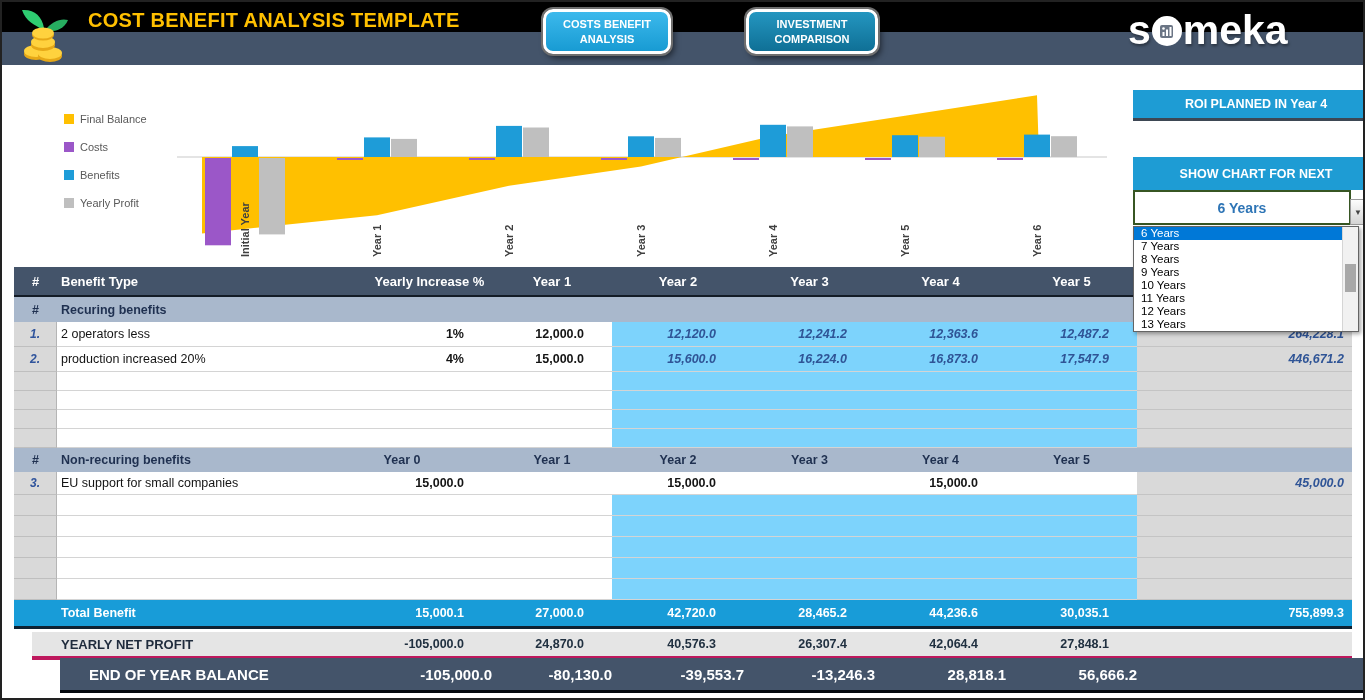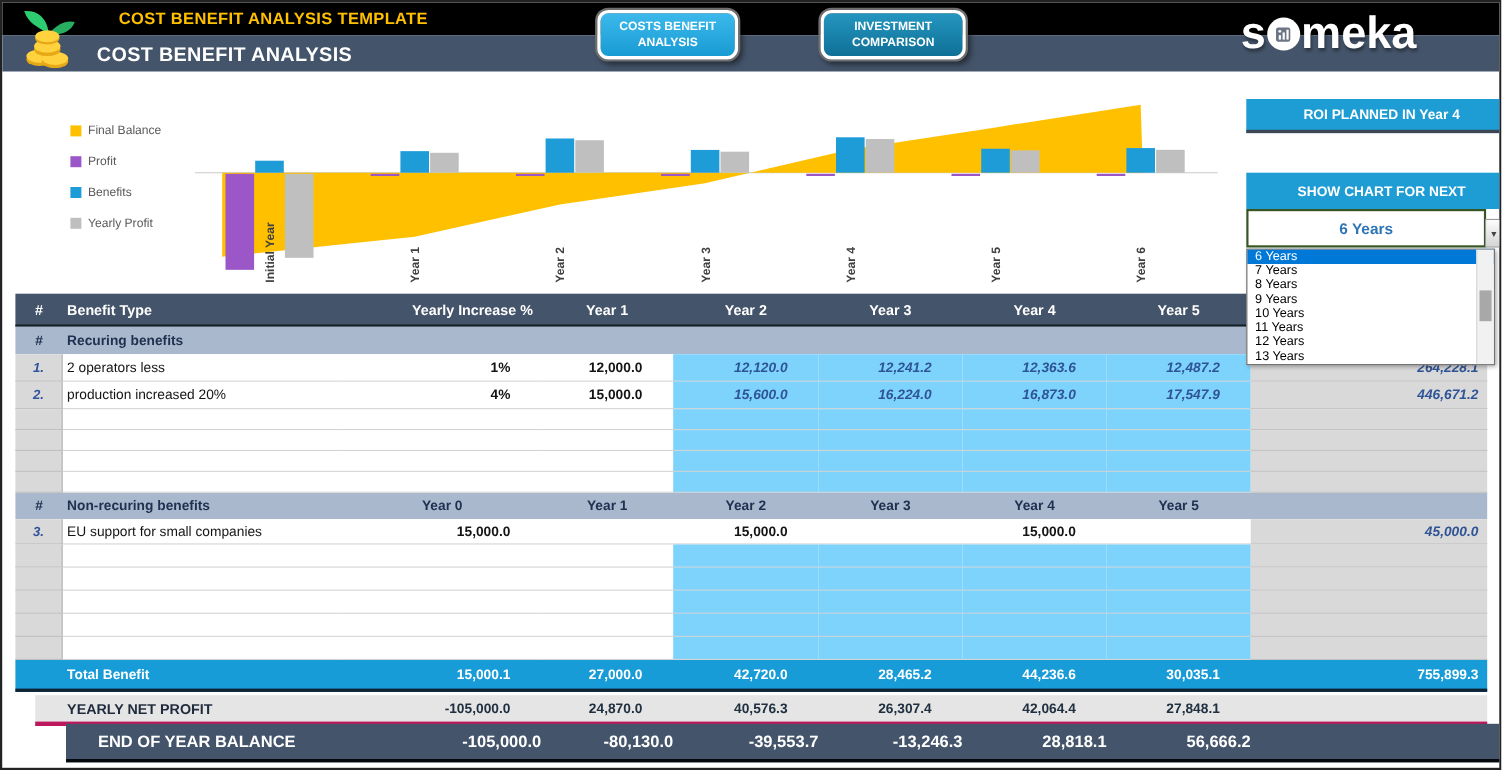--- a/index.html
+++ b/index.html
@@ -1,21 +1,21 @@
 <!DOCTYPE html>
 <html><head>
 <meta charset="utf-8">
 <style>
   html,body{margin:0;padding:0;background:#fff;}
   .sheet{position:relative;width:1365px;height:700px;background:#fff;border:2px solid #222;
          box-sizing:border-box;font-family:"Liberation Sans",sans-serif;overflow:hidden;}
   
   .topbar{position:absolute;left:0;top:0;width:100%;height:30px;background:#000;}
   .titlebar{position:absolute;left:0;top:30px;width:100%;height:33px;background:#44546A;}
-  .template-title{position:absolute;left:86px;top:7px;color:#FFC000;font-weight:bold;font-size:15px;letter-spacing:.3px;z-index:6;margin-left:20px;}
+  .template-title{position:absolute;left:86px;top:7px;color:#FFC000;font-weight:bold;font-size:20px;letter-spacing:.3px;z-index:6;}
   .sheet-title{position:absolute;left:86px;top:37px;color:#fff;font-weight:bold;font-size:18px;letter-spacing:.3px;z-index:6;}
   .logo{position:absolute;left:14px;top:2px;z-index:7;}
   .nav-btn{position:absolute;top:7px;height:45px;border-radius:10px;border:3px solid #fff;
            box-shadow:0 0 0 2px #6e6e6e,3px 4px 6px rgba(0,0,0,.55);color:#fff;font-weight:bold;font-size:11px;
            display:flex;align-items:center;justify-content:center;text-align:center;line-height:1.35;
            z-index:8;cursor:pointer;padding:0 8px;box-sizing:border-box;}
   #btn-cba{left:541px;width:128px;background:linear-gradient(#3cb9ec,#189bd3);}
   #btn-inv{left:744px;width:132px;background:linear-gradient(#2496c0,#0f7096);}
   .brand{position:absolute;left:1126px;top:8px;color:#fff;font-size:41px;font-weight:bold;z-index:7;
          display:flex;align-items:center;line-height:1;text-shadow:1px 2px 3px rgba(0,0,0,.4);}
@@ -101,21 +101,20 @@
       <ellipse cx="34" cy="52" rx="12" ry="6" fill="#E6A817"></ellipse>
       <ellipse cx="34" cy="49" rx="12" ry="6" fill="#FFD23E"></ellipse>
       <ellipse cx="27" cy="41" rx="12" ry="6" fill="#E6A817"></ellipse>
       <ellipse cx="27" cy="38" rx="12" ry="6" fill="#FFD23E"></ellipse>
       <ellipse cx="27" cy="31" rx="11" ry="5.5" fill="#E6A817"></ellipse>
       <ellipse cx="27" cy="29" rx="11" ry="5.5" fill="#FFD23E"></ellipse>
     </svg>
   </div>
 
   <div class="template-title">COST BENEFIT ANALYSIS TEMPLATE</div>
-  <div class="sheet-title">COST BENEFIT ANALYSIS</div>
 
   <div class="nav-btn" id="btn-inv">INVESTMENT COMPARISON</div>
   <div class="nav-btn" id="btn-cba">COSTS BENEFIT ANALYSIS</div>
 
   <div class="brand">
     <span id="brand-pre">s</span>
     <svg width="32" height="32" viewBox="0 0 32 32">
       <circle cx="16" cy="16" r="15" fill="#fff"></circle>
       <rect x="9" y="10" width="13" height="13" rx="2" fill="#6b7585"></rect>
       <rect x="11.5" y="17" width="2" height="4" fill="#fff"></rect>
@@ -126,21 +125,21 @@
     <span id="brand-post">meka</span>
   </div>
 
   <div class="legend" id="legend">
       <div class="legend-item">
         <span class="legend-swatch" style="background: rgb(255, 192, 0);"></span>
         <span class="legend-label">Final Balance</span>
       </div>
       <div class="legend-item">
         <span class="legend-swatch" style="background: rgb(155, 87, 200);"></span>
-        <span class="legend-label">Profit</span>
+        <span class="legend-label">Costs</span>
       </div>
       <div class="legend-item">
         <span class="legend-swatch" style="background: rgb(30, 156, 216);"></span>
         <span class="legend-label">Benefits</span>
       </div>
       <div class="legend-item">
         <span class="legend-swatch" style="background: rgb(191, 191, 191);"></span>
         <span class="legend-label">Yearly Profit</span>
       </div>
     </div>

